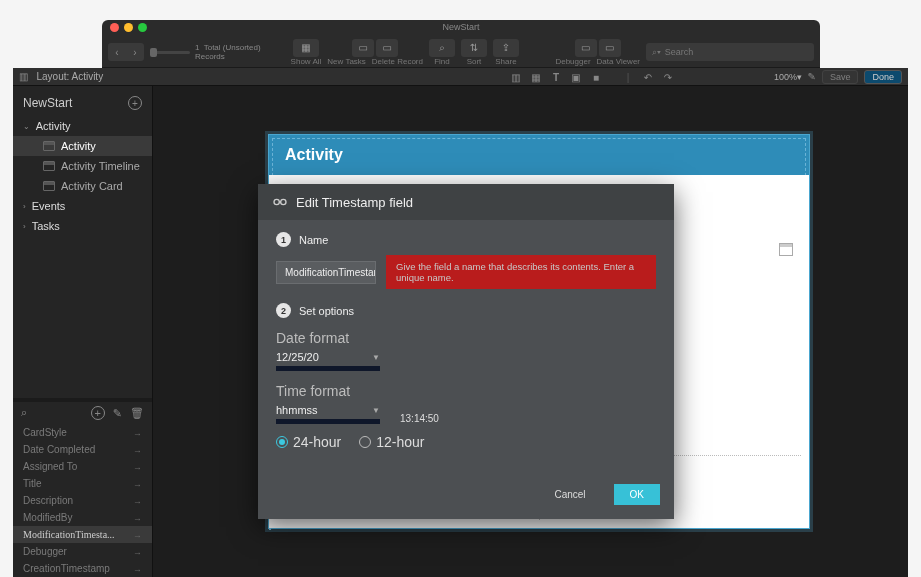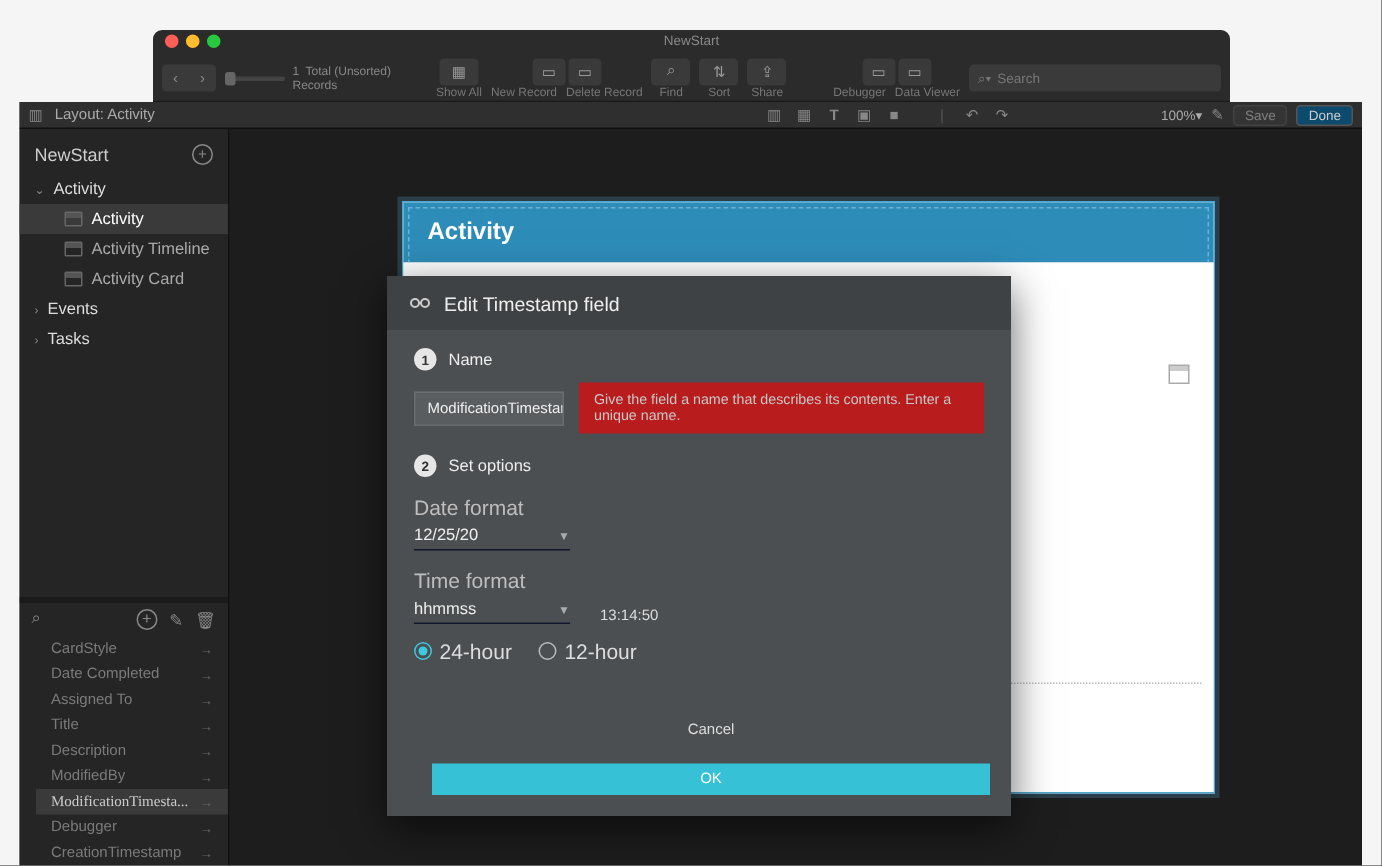--- a/index.html
+++ b/index.html
@@ -148,21 +148,21 @@
 
   .fields-header {
     display:flex; align-items:center; gap:8px;
     padding: 4px 8px;
   }
   .fields-header .srch {
     width:14px; height:14px; color:#888; font-size:11px;
   }
   .fields-header .spacer { flex:1;}
   .fld-icon { color:#888; font-size:11px;}
-  .field-list { font-size:10px; color:#7a7a7a;padding-left:11px;}
+  .field-list { font-size:10px; color:#7a7a7a;}
   .field-list .fitem {
     display:flex; align-items:center; justify-content:space-between;
     padding: 3px 10px;
   }
   .field-list .fitem.sel { background:#3a3a3a; color:#ccc;font-family:Liberation Serif, serif;}
   .arrow-r { color:#666; font-size:9px;}
 
   
   .canvas {
     position:absolute; left:140px; right:0; top:18px; bottom:0;
@@ -243,42 +243,41 @@
     padding:5px 8px; width:100px; color:#eee; font-size:10px;
     overflow:hidden; white-space:nowrap;
   }
   .hint-box {
     flex:1; background:#b91c1c; padding:6px 10px;
     color:#c8c8c8; font-size:9.5px;
   }
   .small-label { font-size:14px; color:#bdbdbd; margin-top:12px; margin-bottom:2px; display:block;}
   .select-underline {
     width:104px;
-    border:none; border-bottom:1px solid #0f172a;
+    border:none; border-bottom:5px solid #0f172a;
     display:flex; align-items:center; justify-content:space-between;
     padding: 3px 0; color:#eee; font-size:11px;
   }
   .caret-down { font-size:8px; color:#aaa;}
   .time-row { display:flex; align-items:flex-end; gap:20px;}
   .time-preview { color:#ddd; font-size:10px;}
   .radio-row { display:flex; gap:18px; margin-top:10px;}
   .radio { display:flex; align-items:center; gap:5px; font-size:14px; color:#ddd;}
   .rdot {
     width:12px; height:12px; border-radius:50%;
     border:1.5px solid #3cc8df;
     display:flex; align-items:center; justify-content:center;
   }
   .rdot.on::after {
     content:''; width:6px; height:6px; border-radius:50%; background:#3cc8df;
   }
   .rdot.off { border-color:#bbb;}
   .modal-foot {
     display:flex; justify-content:flex-end; gap:12px;
     padding: 10px 14px 14px 30px;
-    flex-direction: column;
   }
   .btn {
     padding: 5px 16px; font-size:10px; border:none; cursor:pointer;
   }
   .btn-cancel { background:transparent; color:#ddd;}
   .btn-ok { background:#37c1d7; color:#fff; }
 
 </style>
 </head>
 <body>
@@ -311,21 +310,21 @@
     <div class="tb-group">
       <div class="tb-icon">▦</div>
       <span>Show All</span>
     </div>
     <div class="tb-group">
       <div class="tb-split">
         <div class="tb-icon">▭</div>
         <div class="tb-icon">▭</div>
       </div>
       <span style="display:flex;gap:6px">
-        <span>New Record</span>
+        <span>New Tasks</span>
         <span>Delete Record</span>
       </span>
     </div>
     <div class="tb-group">
       <div class="tb-icon">⌕</div>
       <span>Find</span>
     </div>
     <div class="tb-group">
       <div class="tb-icon">⇅</div>
       <span>Sort</span>

